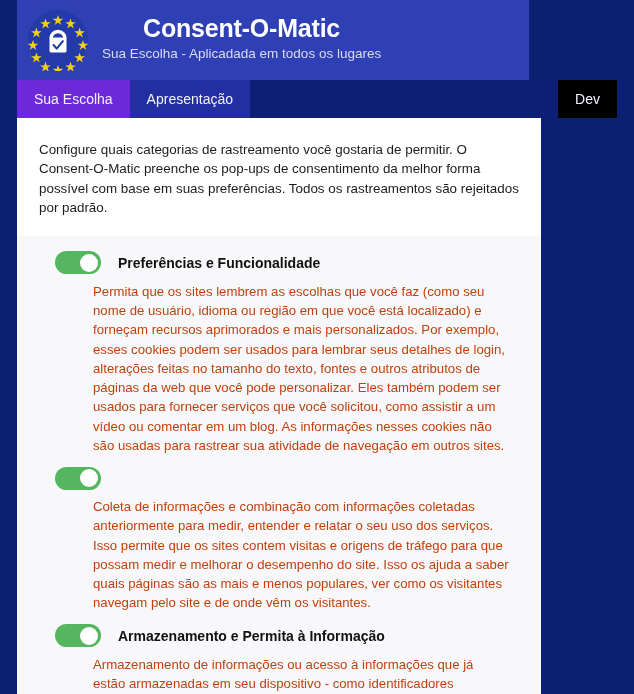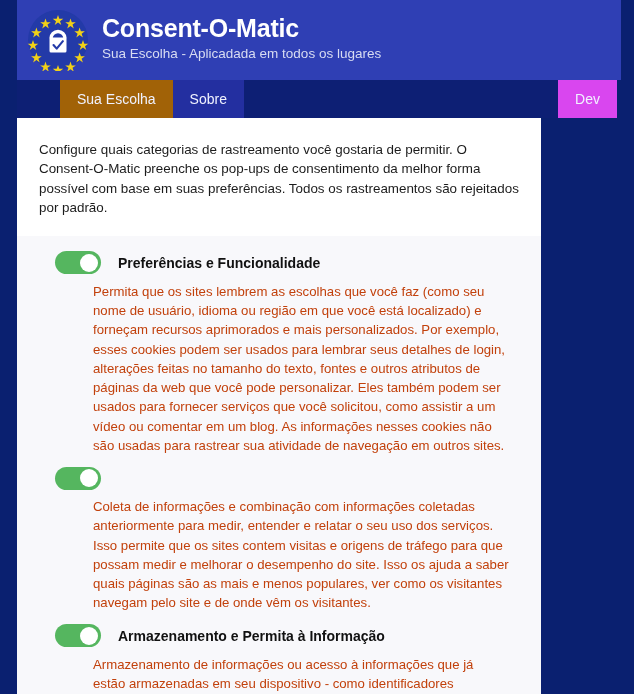--- a/index.html
+++ b/index.html
@@ -13,25 +13,26 @@
     position:relative;
     width:634px; height:694px;
     background:#0a2070;
     overflow:hidden;
   }
 
   
   .header {
     position:absolute;
     left:17px; top:0;
-    width:604px; height:80px;
+    width:512px; height:80px;
     background:#2f3fb4;
     display:flex;
     align-items:center;
     padding-left:10px;
+    text-align:center;
   }
   .logo {
     width:62px; height:62px;
     flex:0 0 62px;
     position:relative;
   }
   .logo svg { display:block; width:62px; height:62px; }
   .titles {
     margin-left:13px;
     display:flex;
@@ -63,22 +64,22 @@
   }
   .tab {
     display:flex;
     align-items:center;
     padding:0 17px;
     color:#f0f2ff;
     font-size:14px;
     background:#232fa0;
     white-space:nowrap;
   }
-  .tab.active { background:#a16207;margin-left:43px; }
-  .tab.dev { background:#d946ef; }
+  .tab.active { background:#6d28d9; }
+  .tab.dev { background:#000000; }
   .tab-spacer { flex:1 1 auto; background:#0d1f74; }
 
   
   .content {
     position:absolute;
     left:17px; top:118px;
     width:524px; height:576px;
     background:#f8f8fb;
     overflow:hidden;
   }
@@ -157,21 +158,21 @@
       </svg>
     </div>
     <div class="titles">
       <div class="app-title">Consent-O-Matic</div>
       <div class="app-subtitle">Sua Escolha - Aplicadada em todos os lugares</div>
     </div>
   </div>
 
   <div class="tabbar">
     <div class="tab active">Sua Escolha</div>
-    <div class="tab">Sobre</div>
+    <div class="tab">Apresentação</div>
     <div class="tab-spacer"></div>
     <div class="tab dev">Dev</div>
   </div>
 
   <div class="content">
 
     <div class="intro">Configure quais categorias de rastreamento você gostaria de permitir. O Consent-O-Matic preenche os pop-ups de consentimento da melhor forma possível com base em suas preferências. Todos os rastreamentos são rejeitados por padrão.</div>
 
     <div class="categories">
 

